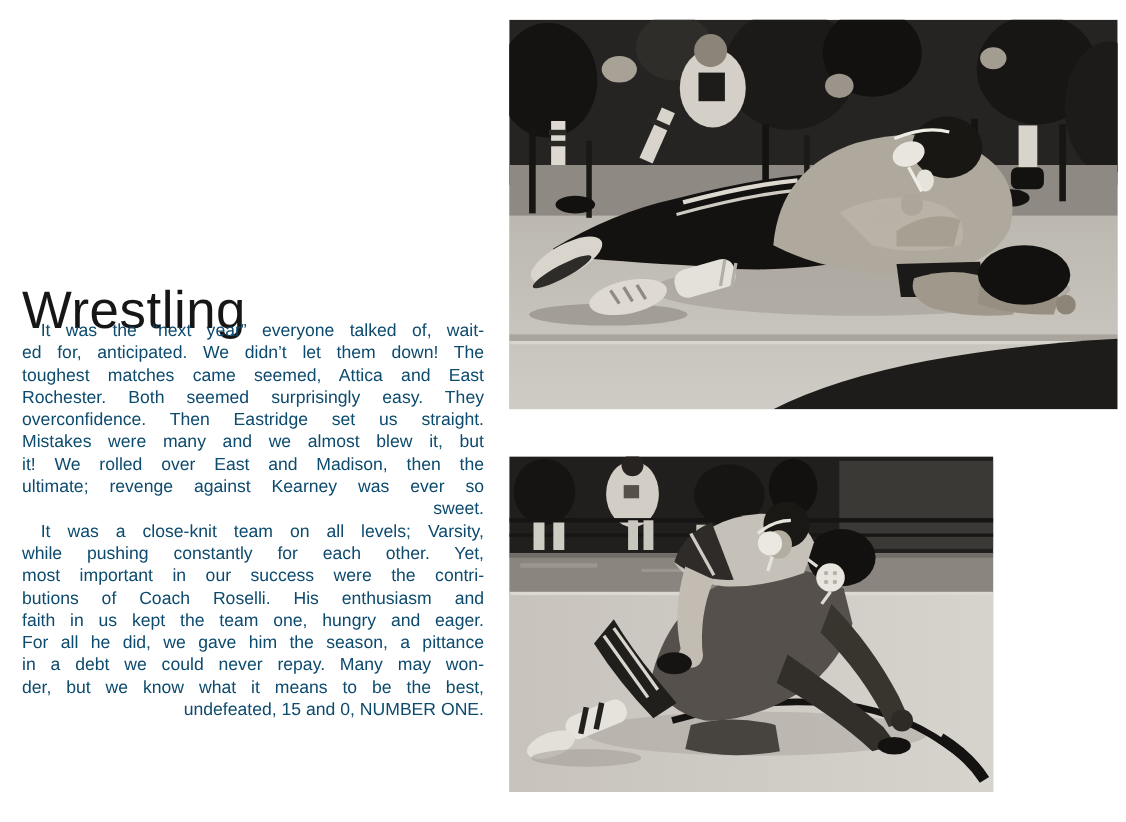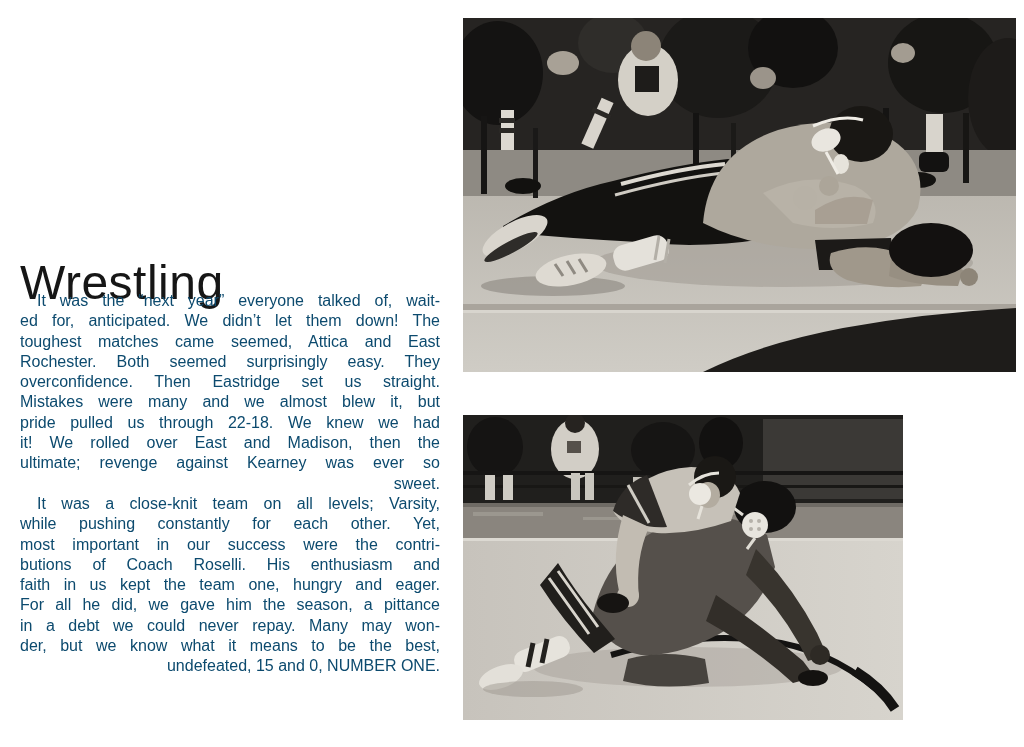--- a/index.html
+++ b/index.html
@@ -37,21 +37,20 @@
 
   <h1 class="headline">Wrestling</h1>
 
   <div class="bodytext">
     <div class="line first">It was the “next year” everyone talked of, wait-</div>
     <div class="line">ed for, anticipated. We didn’t let them down! The</div>
     <div class="line">toughest matches came seemed, Attica and East</div>
     <div class="line">Rochester. Both seemed surprisingly easy. They</div>
     <div class="line">overconfidence. Then Eastridge set us straight.</div>
     <div class="line">Mistakes were many and we almost blew it, but</div>
-    <div class="line">pride pulled us through 22-18. We knew we had</div>
     <div class="line">it! We rolled over East and Madison, then the</div>
     <div class="line">ultimate; revenge against Kearney was ever so</div>
     <div class="line plain">sweet.</div>
     <div class="line first">It was a close-knit team on all levels; Varsity,</div>
     <div class="line">while pushing constantly for each other. Yet,</div>
     <div class="line">most important in our success were the contri-</div>
     <div class="line">butions of Coach Roselli. His enthusiasm and</div>
     <div class="line">faith in us kept the team one, hungry and eager.</div>
     <div class="line">For all he did, we gave him the season, a pittance</div>
     <div class="line">in a debt we could never repay. Many may won-</div>

